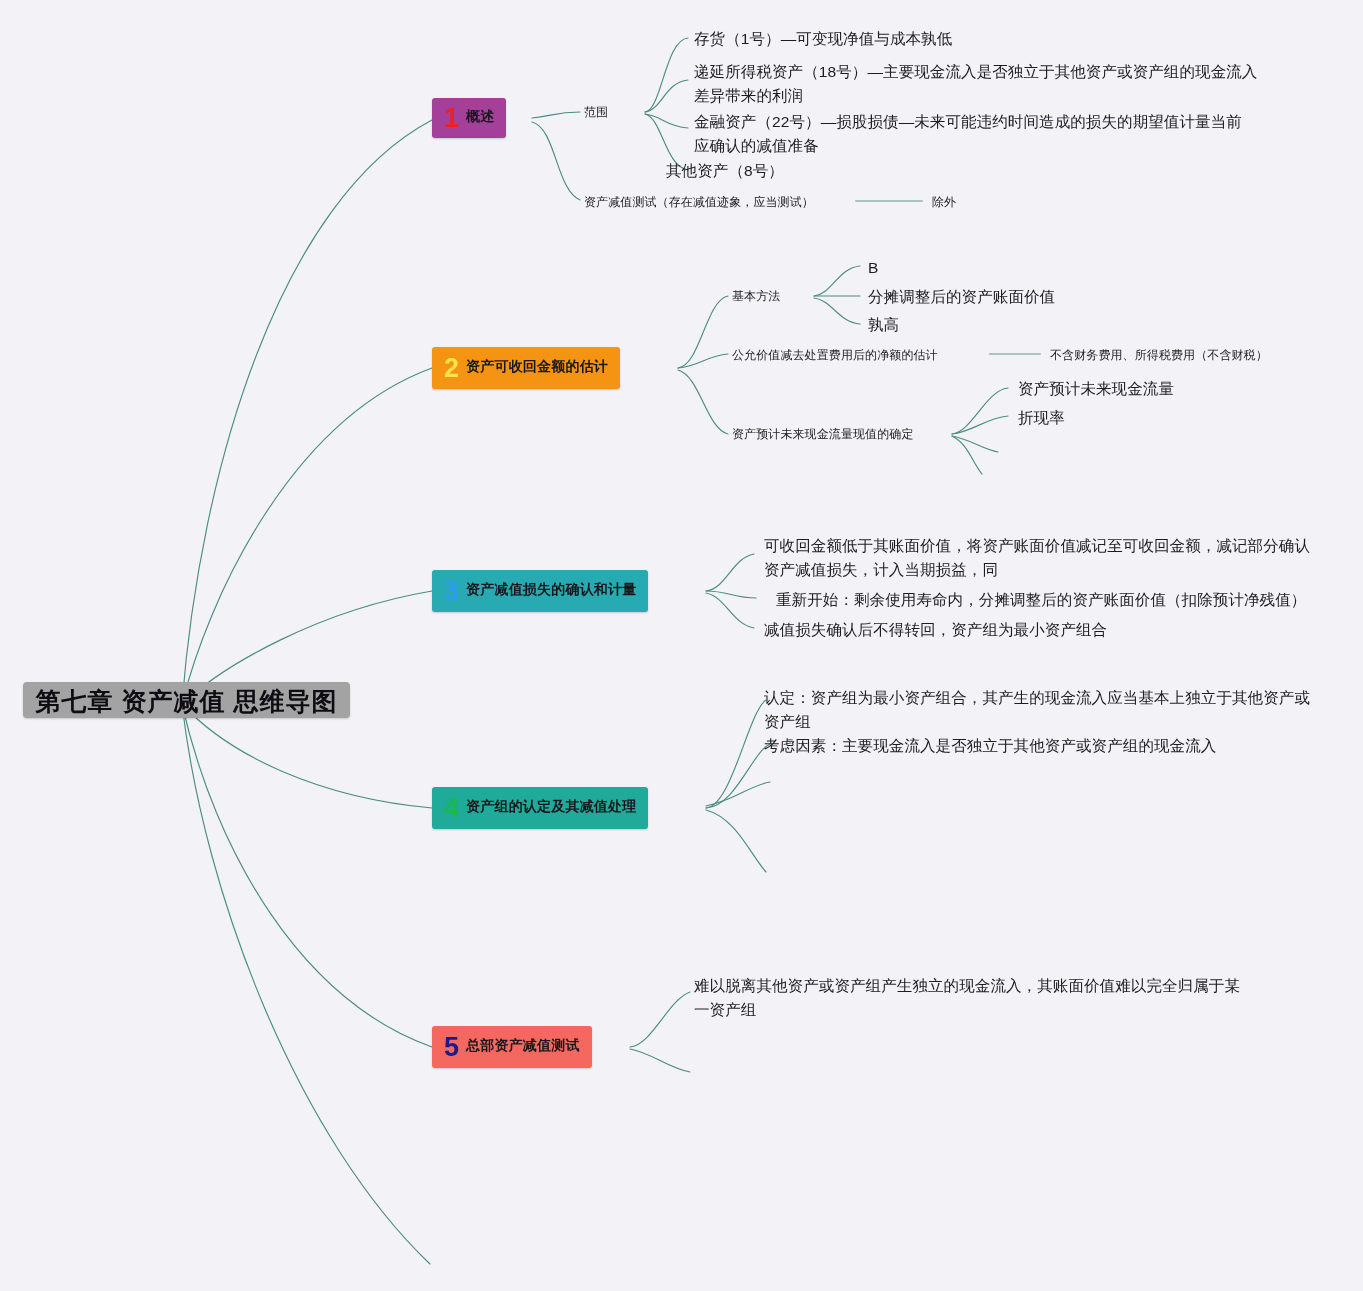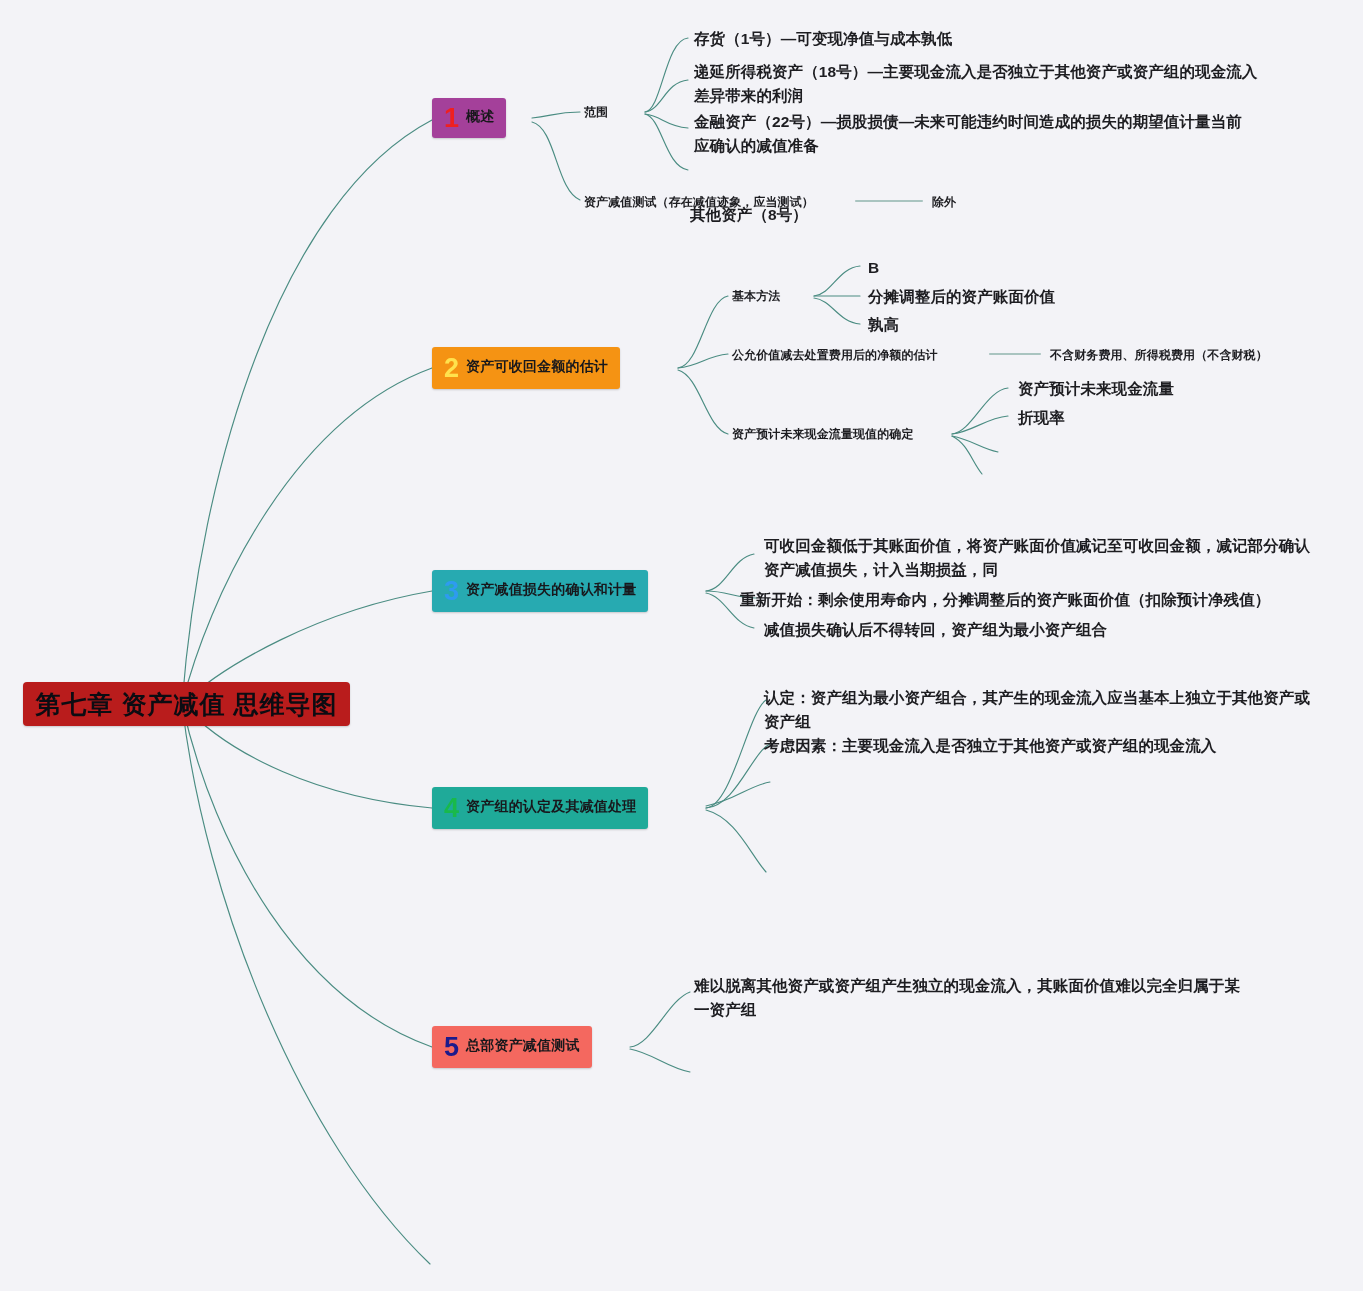--- a/index.html
+++ b/index.html
@@ -35,24 +35,24 @@
   .node .ttl{
     font-size:14px;
     font-weight:bold;
     color:#18181c;
     letter-spacing:0.2px;
   }
 
   #root{
     position:absolute;
     left:23px;top:682px;
-    width:327px;height:44px;
-    background:#b91c1c;
+    width:327px;height:36px;
+    background:#a3a3a3;
     border-radius:4px;
-    display:flex;align-items:center;justify-content:center;
+    display:flex;align-items:flex-end;justify-content:center;
     box-shadow:0 1px 2px rgba(0,0,0,.18);
   }
   #root .ttl{font-size:25px;font-weight:bold;color:#0c0c12;letter-spacing:1px;}
 
   .n1{left:432px;top:98px;height:40px;background:#a4409a;box-shadow:0 1px 2px rgba(0,0,0,.18);}
   .n1 .num{color:#ef2020;}
   .n2{left:432px;top:347px;height:42px;background:#f59313;box-shadow:0 1px 2px rgba(0,0,0,.18);}
   .n2 .num{color:#ffe24d;}
   .n3{left:432px;top:570px;height:42px;background:#27aab1;box-shadow:0 1px 2px rgba(0,0,0,.18);}
   .n3 .num{color:#2e9bf0;}
@@ -62,21 +62,20 @@
   .n5 .num{color:#1b1a8c;}
 
   
   .leaf{
     position:absolute;
     font-size:15.5px;
     line-height:24px;
     color:#1d1d21;
     white-space:pre-line;
     letter-spacing:.1px;
-    font-weight:bold;
   }
   .leaf.mid{font-size:12px;}
 </style>
 </head>
 <body>
 
 <div id="canvas">
 
   <svg id="wires" viewBox="0 0 1363 1291" width="1363" height="1291" xmlns="http://www.w3.org/2000/svg">
     <g fill="none" stroke="#4a8c82" stroke-width="1.15" stroke-linecap="round">
@@ -136,21 +135,21 @@
     <span class="ttl">概述</span>
   </div>
 
   <div class="leaf mid" style="left:584px;top:100px;">范围</div>
 
   <div class="leaf" style="left:694px;top:27px;">存货（1号）—可变现净值与成本孰低</div>
   <div class="leaf" style="left:694px;top:60px;">递延所得税资产（18号）—主要现金流入是否独立于其他资产或资产组的现金流入
 差异带来的利润</div>
   <div class="leaf" style="left:694px;top:110px;">金融资产（22号）—损股损债—未来可能违约时间造成的损失的期望值计量当前
 应确认的减值准备</div>
-  <div class="leaf" style="left:690px;top:159px;margin-top:44px;">其他资产（8号）</div>
+  <div class="leaf" style="left:666px;top:159px;">其他资产（8号）</div>
 
   <div class="leaf mid" style="left:584px;top:190px;">资产减值测试（存在减值迹象，应当测试）</div>
   <div class="leaf mid" style="left:932px;top:190px;">除外</div>
 
   <div class="node n2">
     <span class="num">2</span>
     <span class="ttl">资产可收回金额的估计</span>
   </div>
 
   <div class="leaf mid" style="left:732px;top:284px;">基本方法</div>
@@ -165,21 +164,21 @@
   <div class="leaf" style="left:1018px;top:377px;">资产预计未来现金流量</div>
   <div class="leaf" style="left:1018px;top:406px;">折现率</div>
 
   <div class="node n3">
     <span class="num">3</span>
     <span class="ttl">资产减值损失的确认和计量</span>
   </div>
 
   <div class="leaf" style="left:764px;top:534px;">可收回金额低于其账面价值，将资产账面价值减记至可收回金额，减记部分确认
 资产减值损失，计入当期损益，同</div>
-  <div class="leaf" style="left:740px;top:588px;">重新开始：剩余使用寿命内，分摊调整后的资产账面价值（扣除预计净残值）</div>
+  <div class="leaf" style="left:776px;top:588px;">重新开始：剩余使用寿命内，分摊调整后的资产账面价值（扣除预计净残值）</div>
   <div class="leaf" style="left:764px;top:618px;">减值损失确认后不得转回，资产组为最小资产组合</div>
 
   <div class="node n4">
     <span class="num">4</span>
     <span class="ttl">资产组的认定及其减值处理</span>
   </div>
 
   <div class="leaf" style="left:764px;top:686px;">认定：资产组为最小资产组合，其产生的现金流入应当基本上独立于其他资产或
 资产组</div>
   <div class="leaf" style="left:764px;top:734px;">考虑因素：主要现金流入是否独立于其他资产或资产组的现金流入</div>

